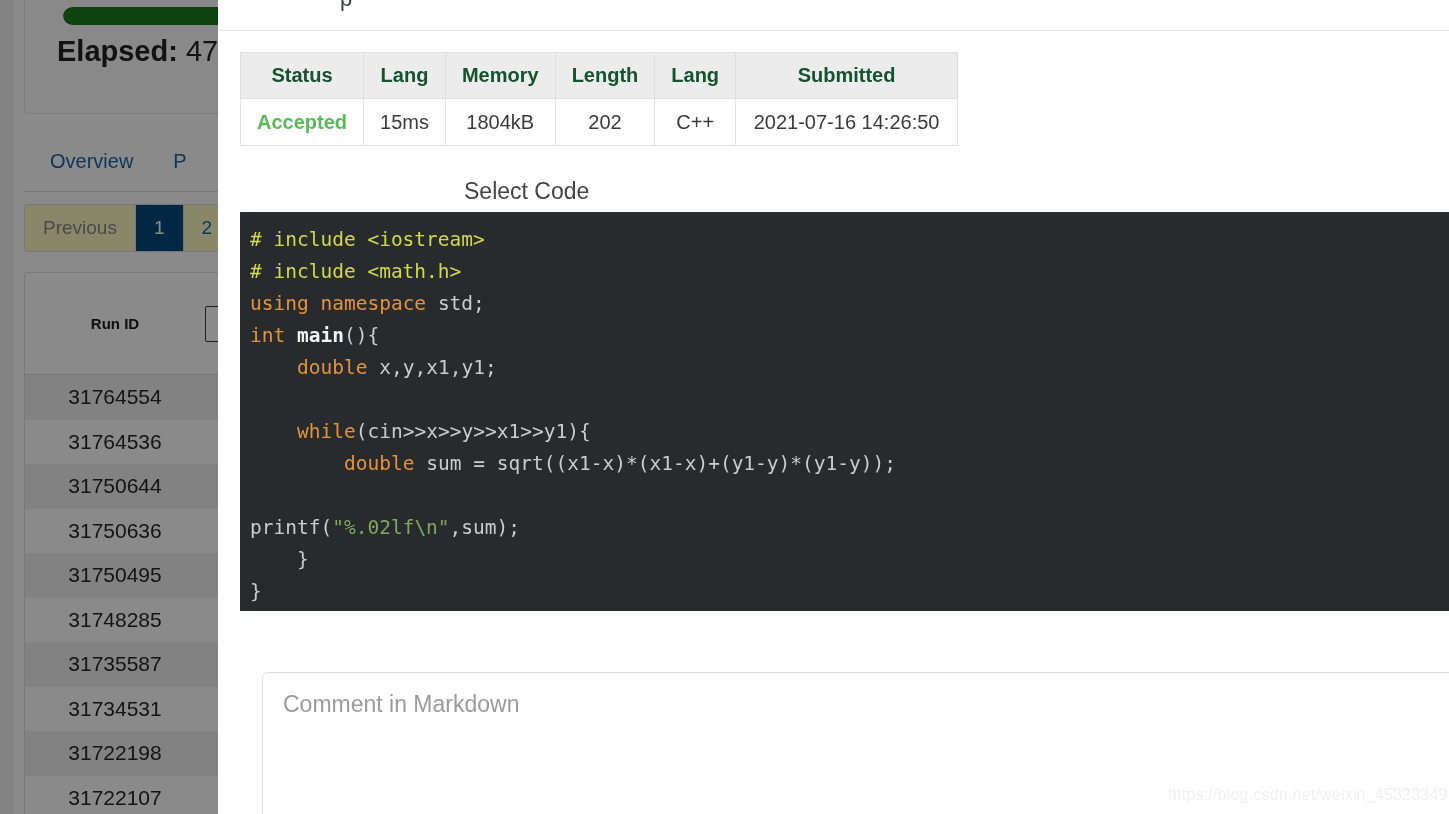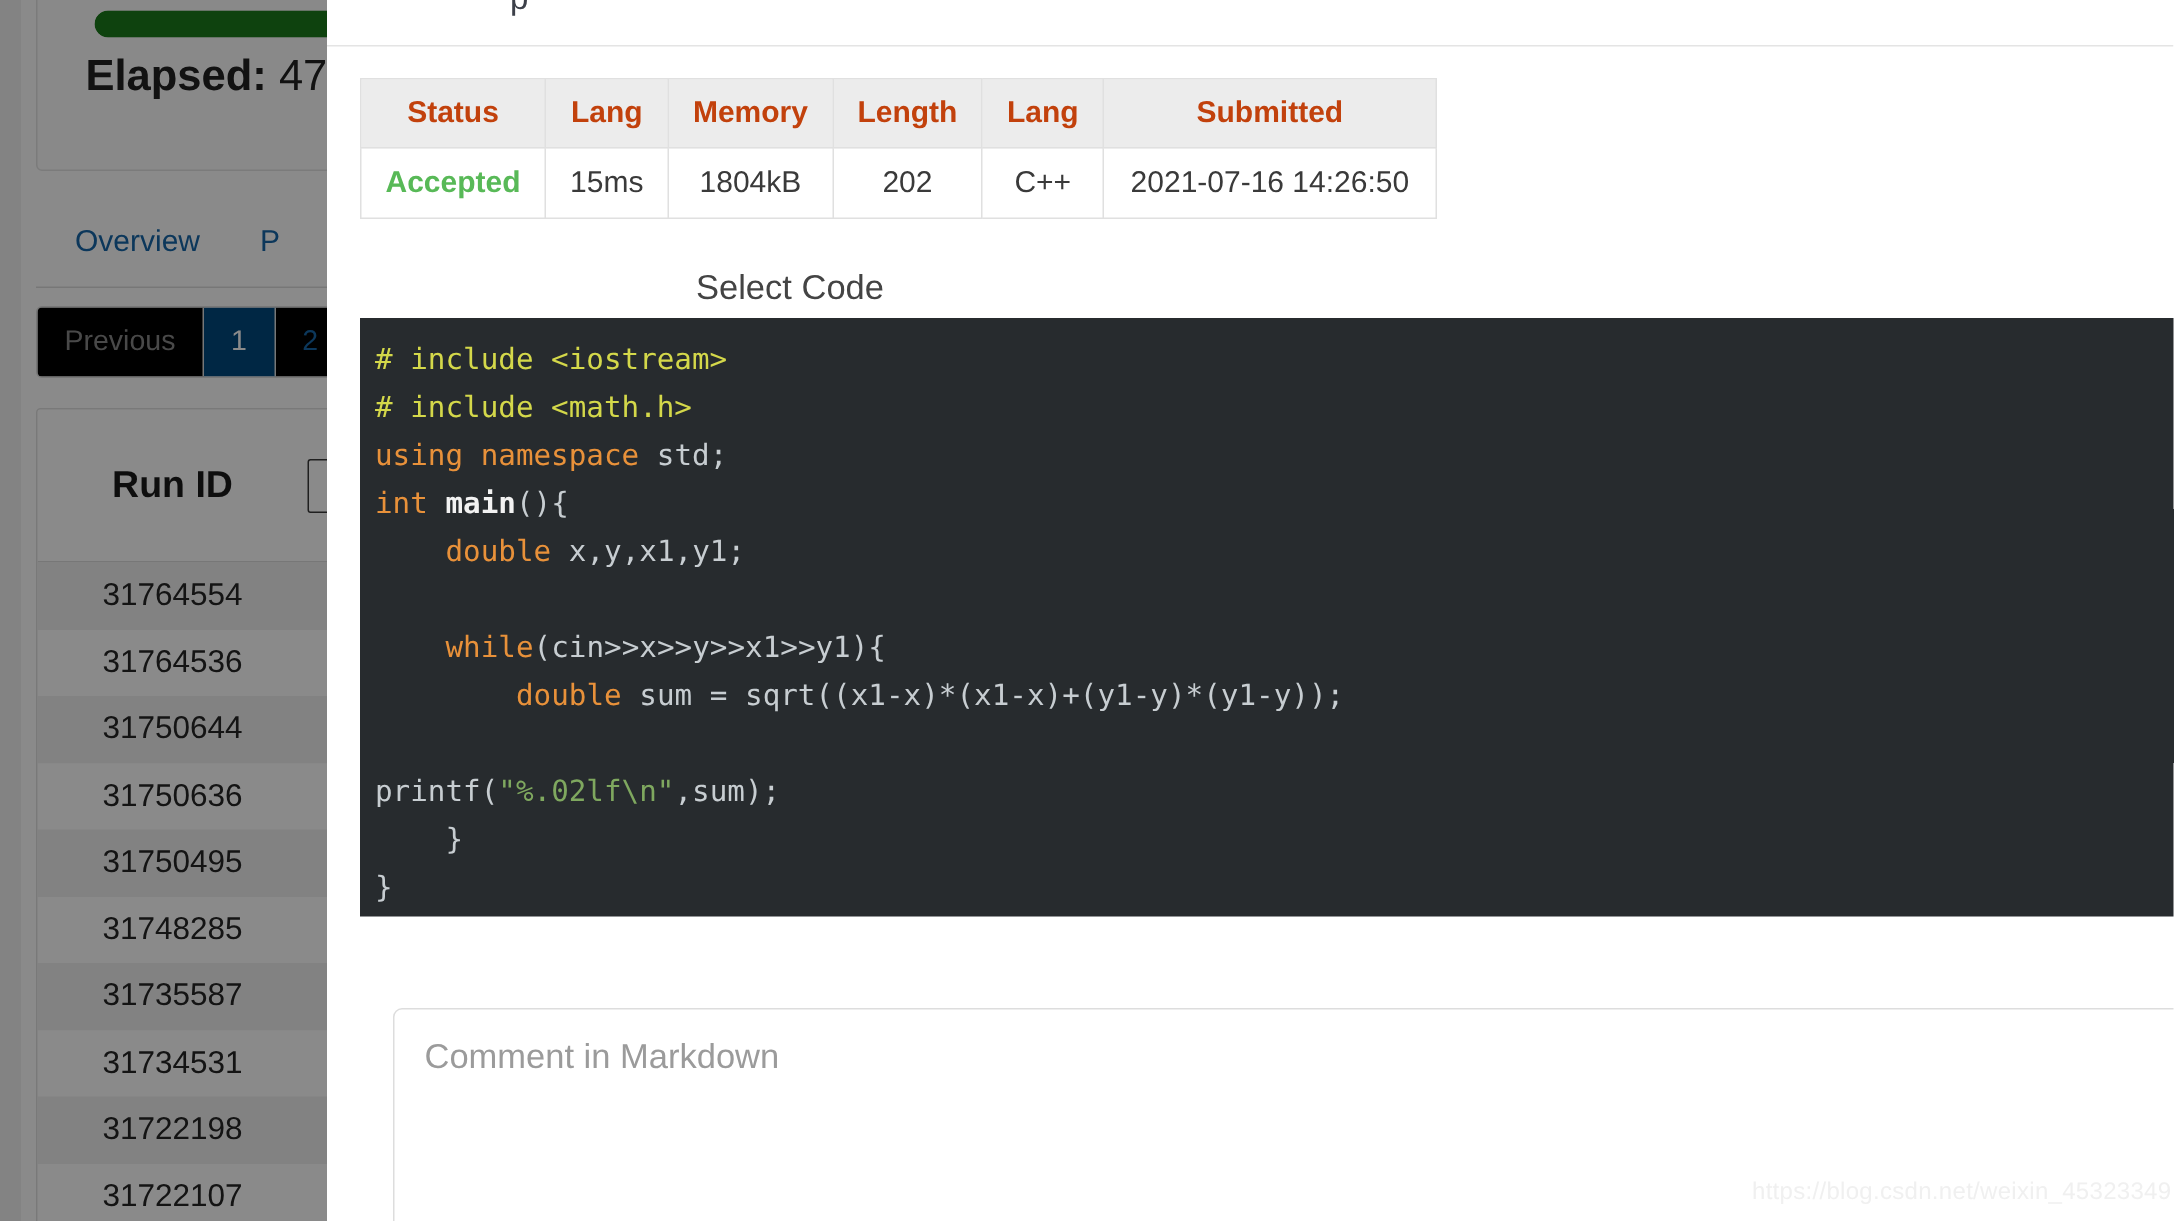--- a/index.html
+++ b/index.html
@@ -108,21 +108,21 @@
   }
   .pg {
     min-width: 42px;
     padding: 0 18px;
     display: flex;
     align-items: center;
     justify-content: center;
     font-size: 19px;
     color: #1767a8;
     border-right: 1px solid #dcdcdc;
-    background: #000000;
+    background: #fef9c3;
     cursor: pointer;
   }
   .pg.prev { color: #888888; }
   .pg.active { background: #01487f; color: #ffffff; }
 
   
   .bg-table {
     position: absolute;
     left: 24px; top: 272px;
     width: 330px;
@@ -134,21 +134,21 @@
   .bg-thead {
     height: 102px;
     display: flex;
     align-items: center;
     border-bottom: 1px solid #dddddd;
     background: #ffffff;
   }
   .bg-th {
     width: 180px;
     text-align: center;
-    font-size: 25px;
+    font-size: 15px;
     font-weight: 700;
     color: #1b1b1b;
   }
   .bg-filter-box {
     width: 110px;
     height: 36px;
     border: 1px solid #3a3a3a;
     background: #ffffff;
     border-radius: 2px;
   }
@@ -203,21 +203,21 @@
   .result-table th,
   .result-table td {
     border: 1px solid #e0e0e0;
     font-size: 20px;
     text-align: center;
     white-space: nowrap;
   }
   .result-table th {
     background: #ececec;
     font-weight: 700;
-    color: #c2410c;
+    color: #14532d;
     height: 46px;
     padding: 0 16px;
   }
   .result-table td {
     background: #ffffff;
     height: 47px;
     padding: 0 16px;
     color: #3a3a3a;
   }
   .result-table td.status-accepted {

